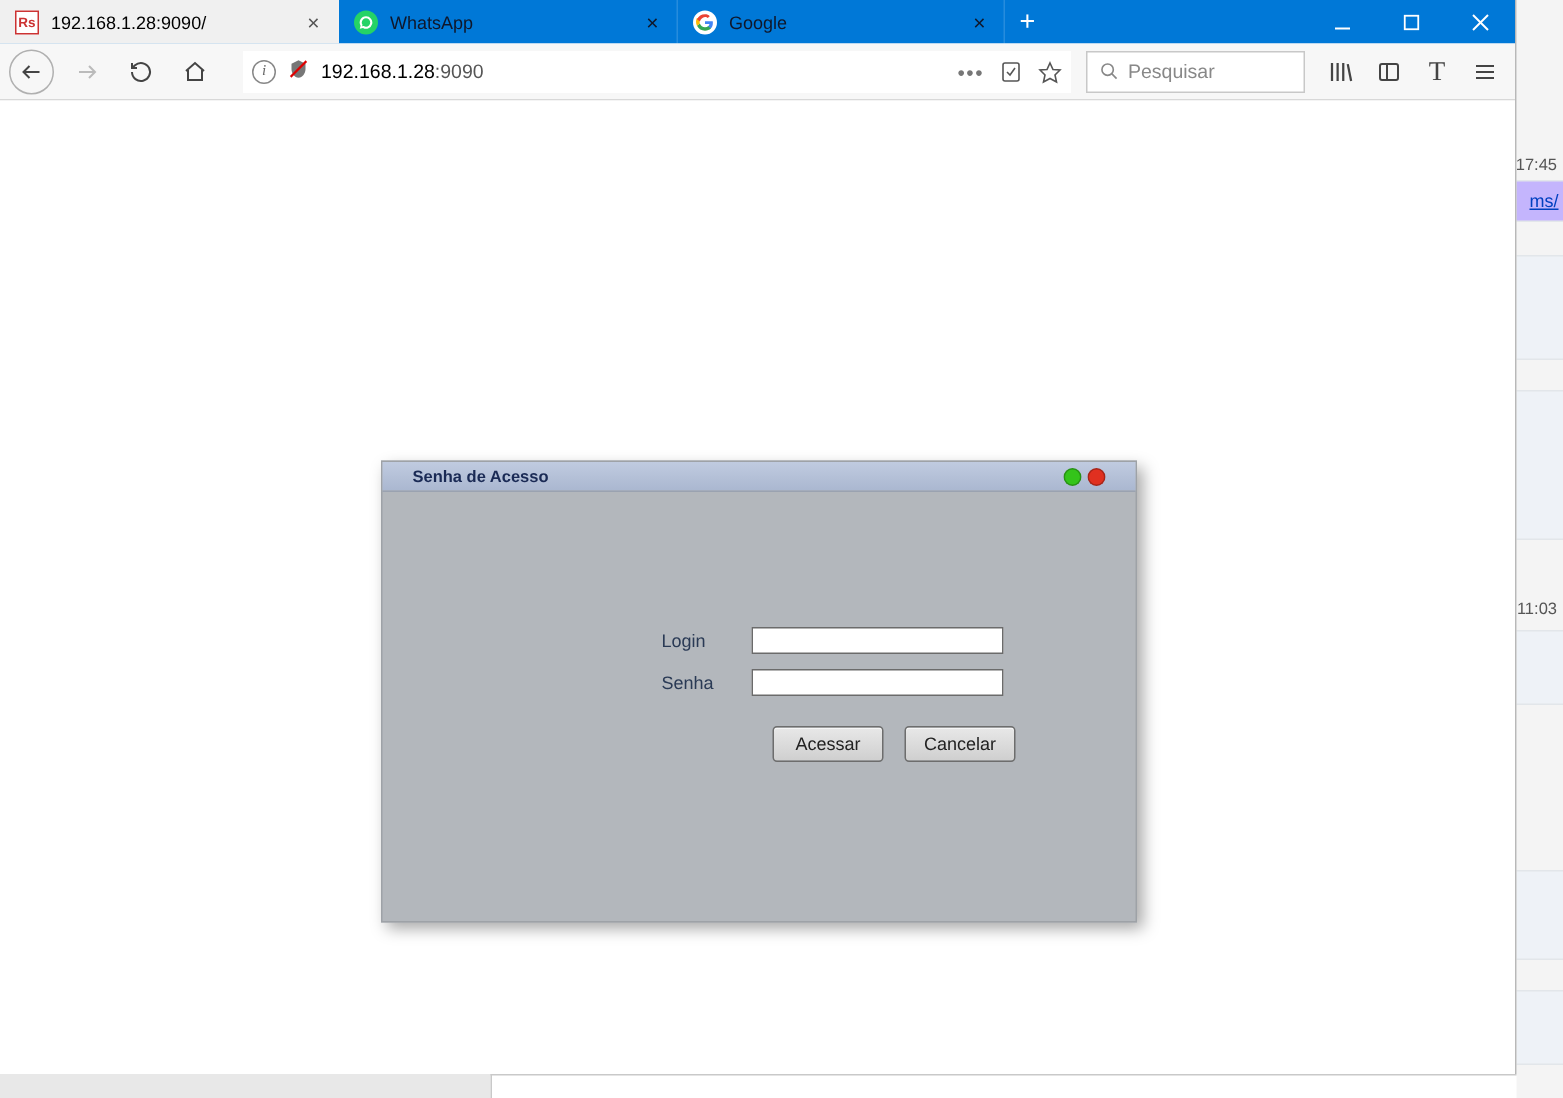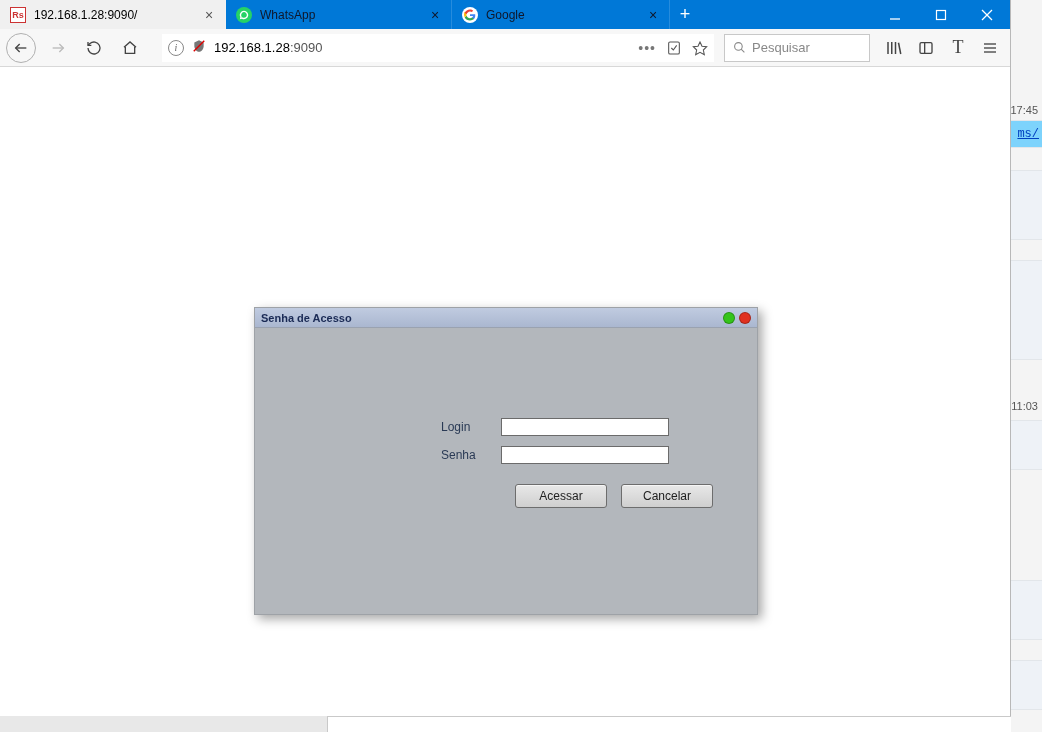--- a/index.html
+++ b/index.html
@@ -93,21 +93,21 @@
 
   
   .login-dialog {
     position:absolute; left:254px; top:240px; width:504px; height:308px;
     background:#b3b7bc; box-shadow: 4px 4px 10px rgba(0,0,0,0.35);
     border:1px solid #9ea2a7;
   }
   .login-titlebar {
     height:20px;
     background: linear-gradient(#c0cbe0, #aab7d0);
-    display:flex; align-items:center; padding:0 6px;
+    display:flex; align-items:center; padding:0 20px;
     font-size:11px; font-weight:bold; color:#1a2a55;
     border-bottom:1px solid #9aa2b0;
   }
   .login-titlebar .spacer { flex:1; }
   .title-dot { width:12px;height:12px;border-radius:50%; margin-left:4px; border:1px solid rgba(0,0,0,.25);}
   .dot-green{ background:#34c41a;}
   .dot-red{ background:#e03020;}
 
   .login-body {
     position:relative; height:calc(100% - 20px);
@@ -117,21 +117,21 @@
   }
   .form-row label { width:60px; font-size:12px; color:#2a3a55; text-align:left;}
   .form-row input[type="text"], .form-row input[type="password"] {
     width:168px; height:18px; border:1px solid #6b6b6b; background:#fff; font-size:12px; padding:0 4px;
   }
   .row-login { left:186px; top:90px; }
   .row-senha { left:186px; top:118px; }
 
   .btn-row { position:absolute; left:260px; top:156px; display:flex; gap:14px; }
   .btn {
-    width:92px; height:24px;
+    width:74px; height:24px;
     border:1px solid #6d6d6d;
     background:linear-gradient(#e8e8e8,#cfcfcf);
     font-size:12px; color:#222; border-radius:3px;
     box-shadow: inset 0 1px 0 rgba(255,255,255,.6);
     cursor:default;
   }
 
   .forgot-link {
     position:absolute; left:0; right:0; top:224px; text-align:center;
     font-size:12px; color:#1030e0;
@@ -141,21 +141,21 @@
   .bottom-divider {
     position:absolute; left:327px; top:716px; width:684px; height:16px; background:#fff; border-top:1px solid #c9c9c9; border-left:1px solid #c9c9c9;
   }
 
 </style>
 </head>
 <body>
 
 <div class="behind-panel">
   <div class="row" style="top:104px;">17:45</div>
-  <div class="block" style="top:120px;height:28px;background:#7dd3fc;font-family:Liberation Mono, monospace;">
+  <div class="block" style="top:120px;height:28px;background:#c4b5fd;">
     <span style="position:absolute;right:3px;top:6px;font-size:12px;color:#0040c0;text-decoration:underline;">ms/</span>
   </div>
   <div class="block" style="top:170px;height:70px;"></div>
   <div class="block" style="top:260px;height:100px;"></div>
   <div class="row" style="top:400px;">11:03</div>
   <div class="block" style="top:420px;height:50px;"></div>
   <div class="block" style="top:580px;height:60px;"></div>
   <div class="block" style="top:660px;height:50px;"></div>
 </div>
 

